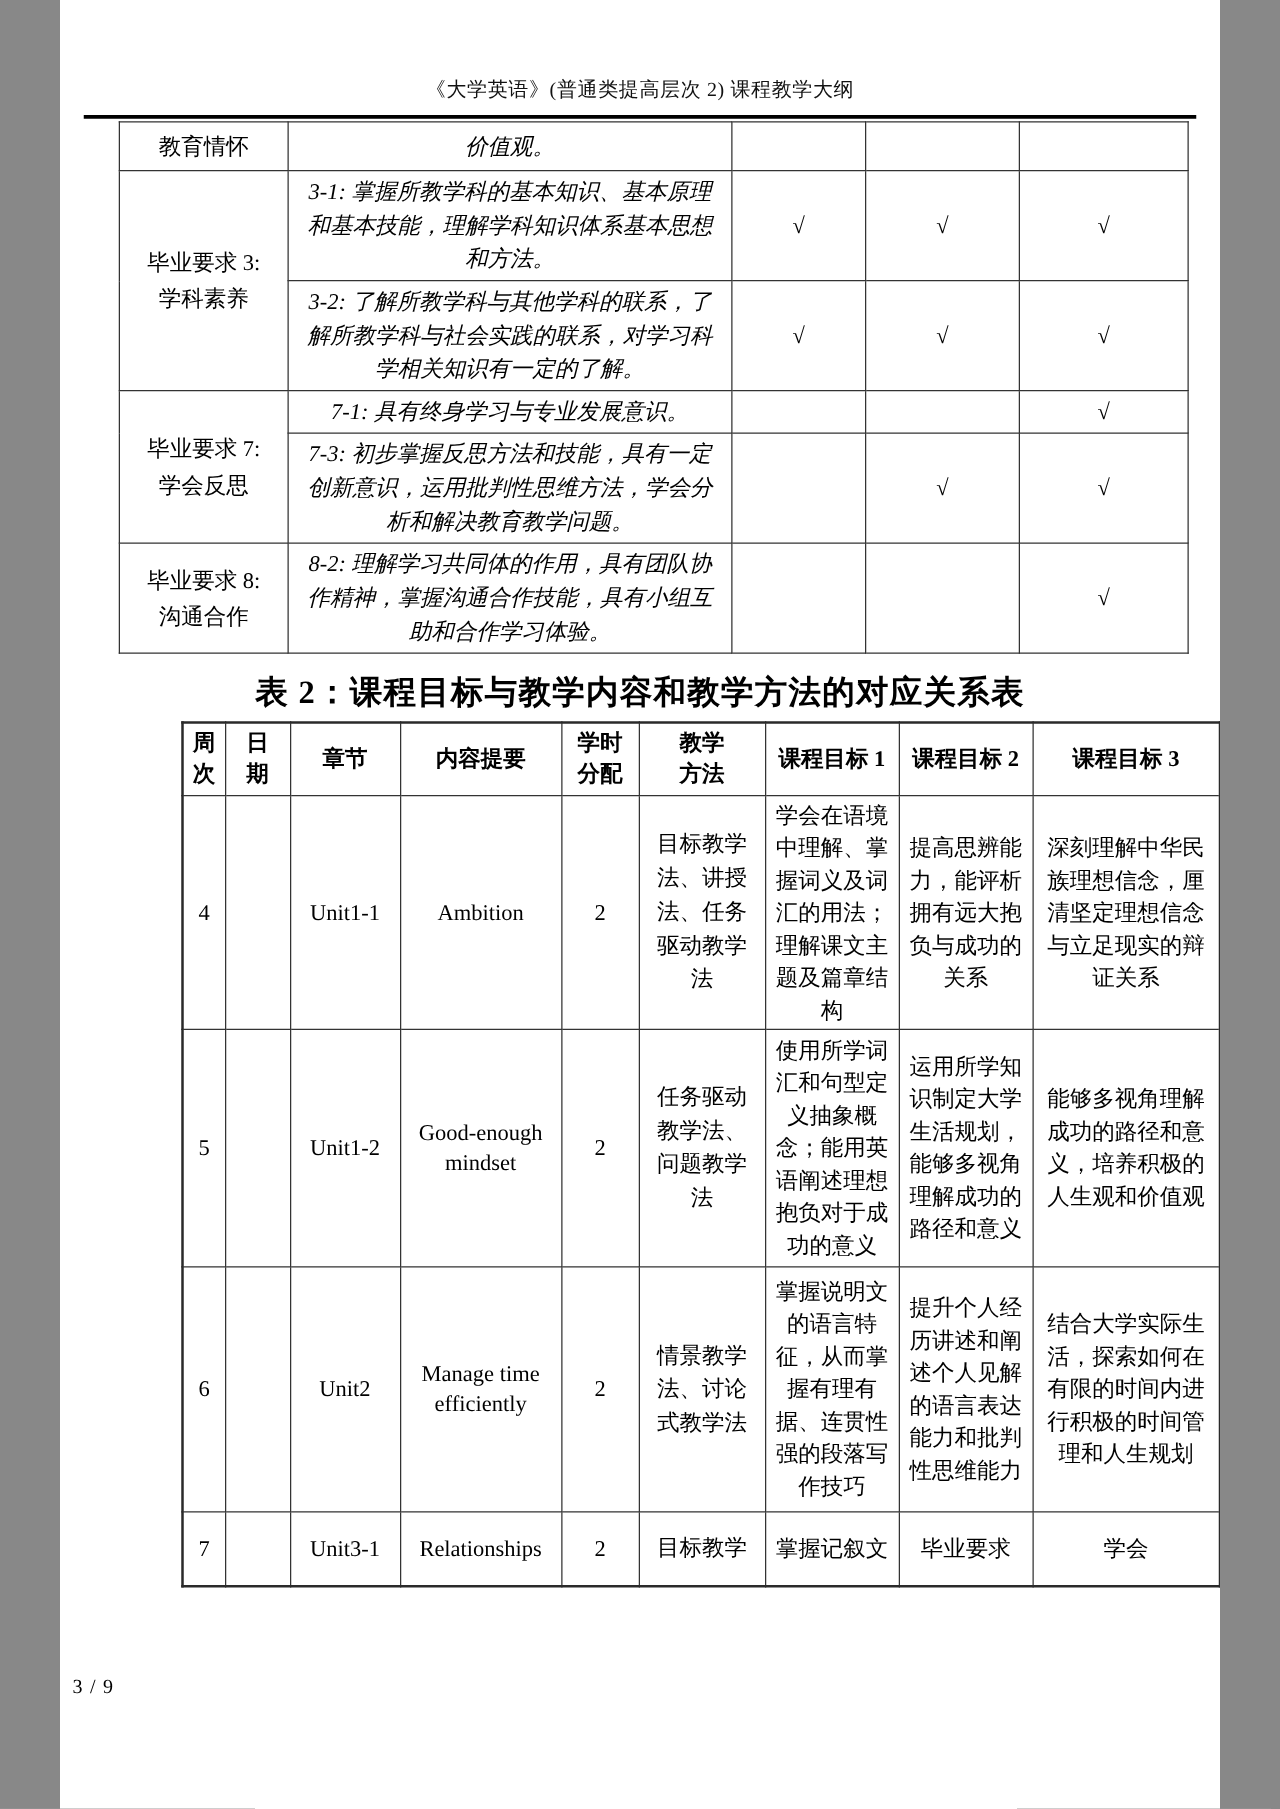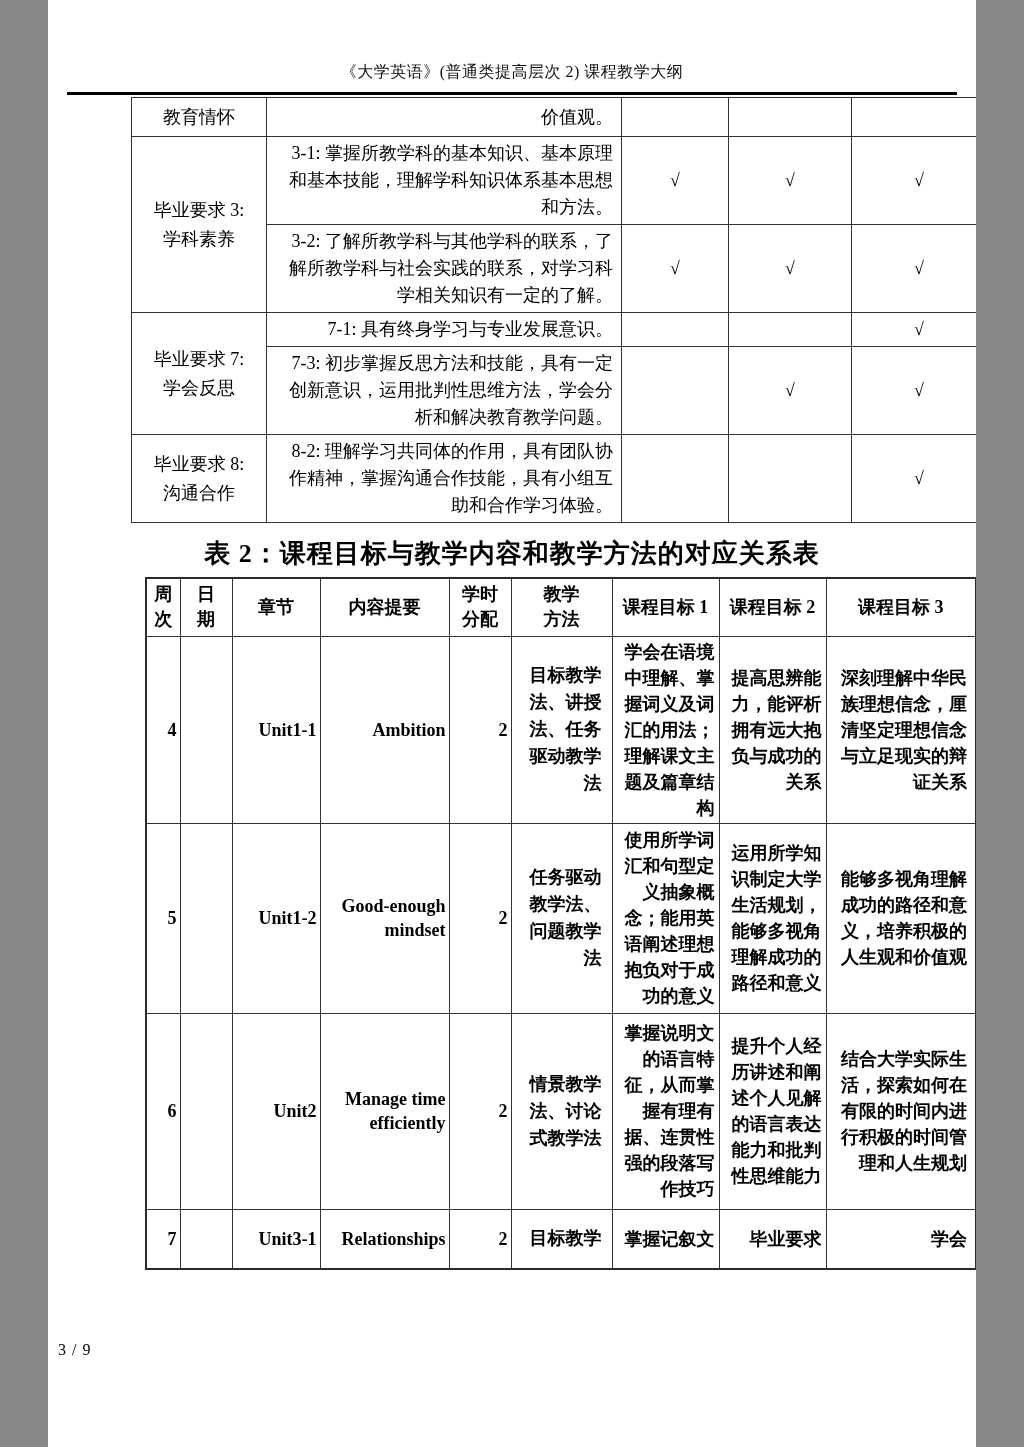--- a/index.html
+++ b/index.html
@@ -9,28 +9,28 @@
   }
   .header-title{
     padding-top:62px;text-align:center;font-size:16px;letter-spacing:0.5px;color:#111;
   }
   .header-rule{
     margin:9px 19px 0 19px;height:0;border-top:3px solid #000;
   }
   
   table{border-collapse:collapse;table-layout:fixed;}
   td,th{border:1px solid #333;vertical-align:middle;overflow:hidden;}
-  .matrix{margin:2px 0 0 83px;width:855px;font-size:18px;}
+  .matrix{margin:2px 0 0 47px;width:855px;font-size:18px;}
   .matrix col.c-group{width:135px}
   .matrix col.c-desc{width:355px}
   .matrix col.c-m1{width:107px}
   .matrix col.c-m2{width:123px}
   .matrix col.c-m3{width:135px}
   .matrix .g{text-align:center;white-space:pre-line;line-height:1.6;padding:2px 6px;}
-  .matrix .d{text-align:right;padding:3px 8px;line-height:27px;}
+  .matrix .d{text-align:center;padding:3px 8px;line-height:27px;font-style:italic;}
   .matrix .m{text-align:center;font-size:18px;}
   .mt-r1{height:39px}.mt-r2{height:88px}.mt-r3{height:80px}
   .mt-r4{height:31px}.mt-r5{height:80px}.mt-r6{height:82px}
   
   .sec-heading{
     margin:16px 0 0 125px;font-size:28px;font-weight:bold;letter-spacing:2px;line-height:34px;
   }
   .sec-paragraph{
     margin:14px 0 0 64px;font-size:27px;letter-spacing:2px;line-height:36px;
   }
@@ -44,21 +44,21 @@
   .schedule col.c-chap{width:88px}
   .schedule col.c-cont{width:129px}
   .schedule col.c-hour{width:62px}
   .schedule col.c-meth{width:101px}
   .schedule col.c-g1{width:107px}
   .schedule col.c-g2{width:107px}
   .schedule col.c-g3{width:150px}
   .schedule th{
     font-weight:bold;text-align:center;white-space:pre-line;line-height:25px;padding:2px 2px;font-size:18px;
   }
-  .schedule td{text-align:right;padding:2px 3px;line-height:26px;font-weight:bold;}
+  .schedule td{text-align:center;padding:2px 3px;line-height:26px;}
   .schedule td.meth{padding:2px 10px;line-height:27px;}
   .schedule td.goal{padding:2px 4px;line-height:26px;}
   .schedule td.goal3{padding:16px 8px;line-height:26px;}
   .schedule td.en{font-size:18px;line-height:24px;}
   .st-h{height:58px}.st-r1{height:186px}.st-r2{height:190px}.st-r3{height:196px}.st-r4{height:40px}
   
   .footer{
     position:absolute;left:0;bottom:88px;width:100%;text-align:left;font-size:16px;letter-spacing:1px;margin-left:10px;
   }
 </style>

